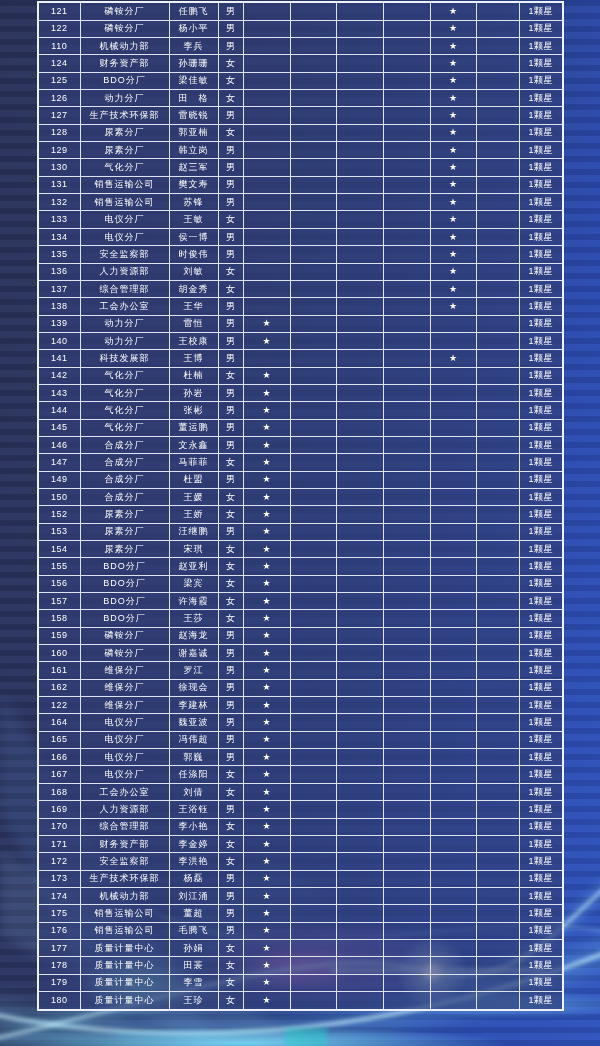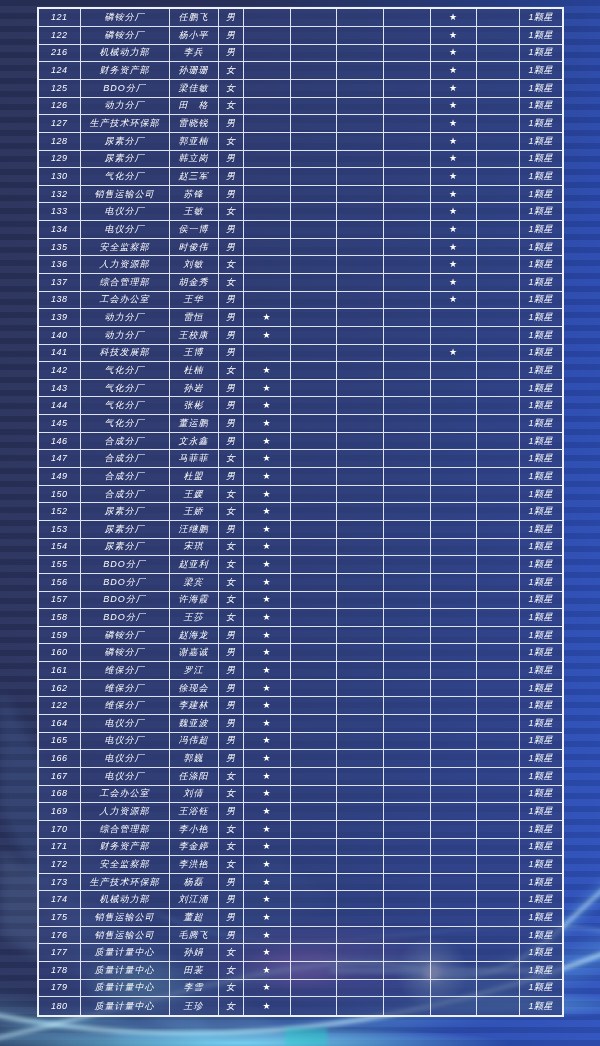--- a/index.html
+++ b/index.html
@@ -16,24 +16,23 @@
   .scene::before{
     content:"";position:absolute;inset:0;pointer-events:none;
     background:
       repeating-linear-gradient(180deg,
         rgba(10,16,44,0.12) 0px, rgba(10,16,44,0.12) 6px,
         rgba(130,160,230,0.05) 6px, rgba(130,160,230,0.05) 13px);
     mix-blend-mode:normal;
   }
   .flares{position:absolute;left:0;top:0;width:600px;height:1046px;pointer-events:none;}
   table.roster{
-    position:absolute;left:37px;top:7px;width:527px;height:1010px;
+    position:absolute;left:37px;top:1px;width:527px;height:1010px;
     border-collapse:collapse;table-layout:fixed;
     border:2px solid var(--outer,#eef2f8);
-    font-style:italic;
   }
   table.roster td{
     border:1.5px solid var(--border,#dde4f0);
     background:var(--cellbg,#313e78b0);
     color:var(--text,#ffffff);
     text-align:center;vertical-align:middle;
     padding:0;line-height:1;font-size:9px;
     overflow:hidden;white-space:nowrap;
   }
   td.c1{font-size:9.5px;letter-spacing:0.5px;}
@@ -137,21 +136,21 @@
           <td class="c4">男</td>
           <td class="c5"></td>
           <td class="c6"></td>
           <td class="c7"></td>
           <td class="c8"></td>
           <td class="c9">★</td>
           <td class="c10"></td>
           <td class="c11">1颗星</td>
         </tr>
         <tr>
-          <td class="c1">216</td>
+          <td class="c1">110</td>
           <td class="c2">机械动力部</td>
           <td class="c3">李兵</td>
           <td class="c4">男</td>
           <td class="c5"></td>
           <td class="c6"></td>
           <td class="c7"></td>
           <td class="c8"></td>
           <td class="c9">★</td>
           <td class="c10"></td>
           <td class="c11">1颗星</td>
@@ -241,20 +240,33 @@
           <td class="c4">男</td>
           <td class="c5"></td>
           <td class="c6"></td>
           <td class="c7"></td>
           <td class="c8"></td>
           <td class="c9">★</td>
           <td class="c10"></td>
           <td class="c11">1颗星</td>
         </tr>
         <tr>
+          <td class="c1">131</td>
+          <td class="c2">销售运输公司</td>
+          <td class="c3">樊文寿</td>
+          <td class="c4">男</td>
+          <td class="c5"></td>
+          <td class="c6"></td>
+          <td class="c7"></td>
+          <td class="c8"></td>
+          <td class="c9">★</td>
+          <td class="c10"></td>
+          <td class="c11">1颗星</td>
+        </tr>
+        <tr>
           <td class="c1">132</td>
           <td class="c2">销售运输公司</td>
           <td class="c3">苏锋</td>
           <td class="c4">男</td>
           <td class="c5"></td>
           <td class="c6"></td>
           <td class="c7"></td>
           <td class="c8"></td>
           <td class="c9">★</td>
           <td class="c10"></td>

